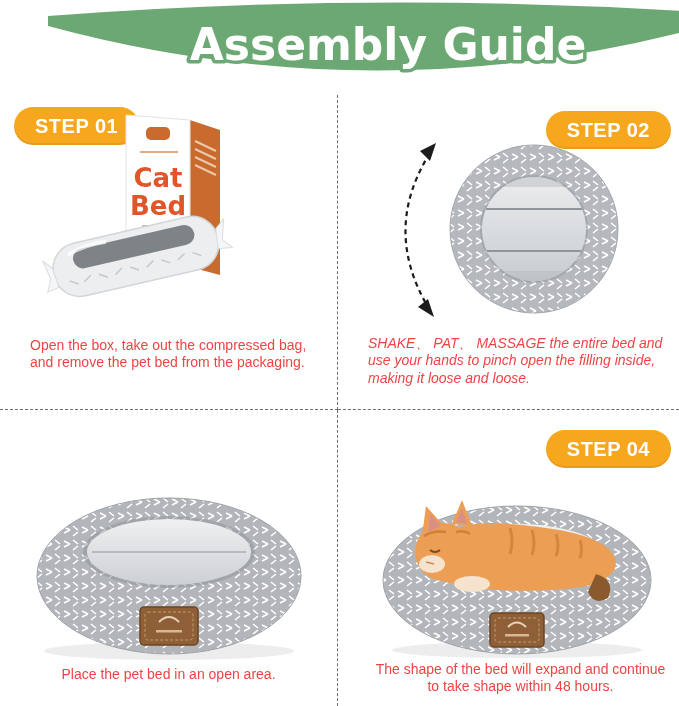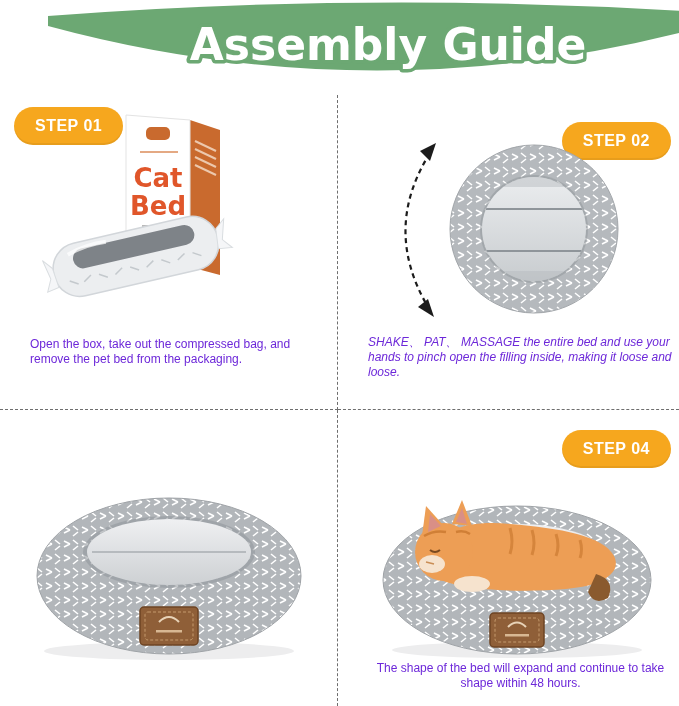--- a/index.html
+++ b/index.html
@@ -11,29 +11,29 @@
 
   
   .grid{position:absolute;top:95px;left:0;width:679px;height:611px;
         display:grid;grid-template-columns:338px 341px;grid-template-rows:315px 296px;}
   .quad{position:relative;}
   .q1,.q2{border-bottom:1px dashed #6e6e6e;}
   .q1,.q3{border-right:1px dashed #6e6e6e;}
 
   
   .badge{position:absolute;height:38px;line-height:38px;padding:0 21px;border-radius:21px;
-         font-size:16px;font-weight:bold;letter-spacing:.5px;color:#fff;
+         font-size:20px;font-weight:bold;letter-spacing:.5px;color:#fff;
          background:#F6A71E;box-shadow:inset 0 -2px 0 rgba(0,0,0,.06);}
   .badge.bl{left:14px;top:12px;}
-  .badge.br{right:8px;top:27px;}
+  .badge.br{right:8px;top:16px;}
   .q3 .badge.bl{top:22px;}
   .q4 .badge.br{top:20px;}
 
   
-  .caption{position:absolute;font-size:12px;line-height:1.24;color:#6d28d9;margin:0;}
+  .caption{position:absolute;font-size:14px;line-height:1.24;color:#ef4444;margin:0;}
   .q1 .caption{left:30px;top:242px;width:290px;}
   .q2 .caption{left:30px;top:240px;width:305px;font-style:italic;}
   .q3 .caption{left:0;top:256px;width:337px;text-align:center;}
   .q4 .caption{left:30px;top:251px;width:305px;text-align:center;}
 
   
   .art{position:absolute;}
   .q1 .art{left:40px;top:12px;width:260px;height:225px;}
   .q2 .art{left:28px;top:28px;width:302px;height:212px;}
   .q3 .art{left:8px;top:58px;width:322px;height:195px;}
@@ -162,20 +162,21 @@
         </g>
 
         <g transform="translate(161,158)">
           <rect x="-29" y="-19" width="58" height="38" rx="4" fill="#8f5f38" stroke="#6e4423" stroke-width="1.5"></rect>
           <rect x="-24" y="-14" width="48" height="28" rx="3" fill="none" stroke="#c49a6c" stroke-width="1" stroke-dasharray="3,2"></rect>
           <path d="M-10,-4 q10,-10 20,0" stroke="#e8d3b8" stroke-width="2" fill="none"></path>
           <rect x="-13" y="4" width="26" height="2.5" fill="#d8b893"></rect>
         </g>
       </svg>
 
+      <p class="caption">Place the pet bed in an open area.</p>
     </section>
 
     <section class="quad q4">
       <div class="badge br">STEP 04</div>
 
       <svg class="art" viewBox="0 0 310 200">
         <defs>
           <pattern id="pat4" width="18" height="14" patternUnits="userSpaceOnUse">
             <rect width="18" height="14" fill="#b2b6ba"></rect>
             <path d="M2,3 l6,3 M2,9 l6,-3 M11,2 l5,4 M11,12 l5,-4" stroke="#ffffff" stroke-width="1.6" fill="none"></path>

